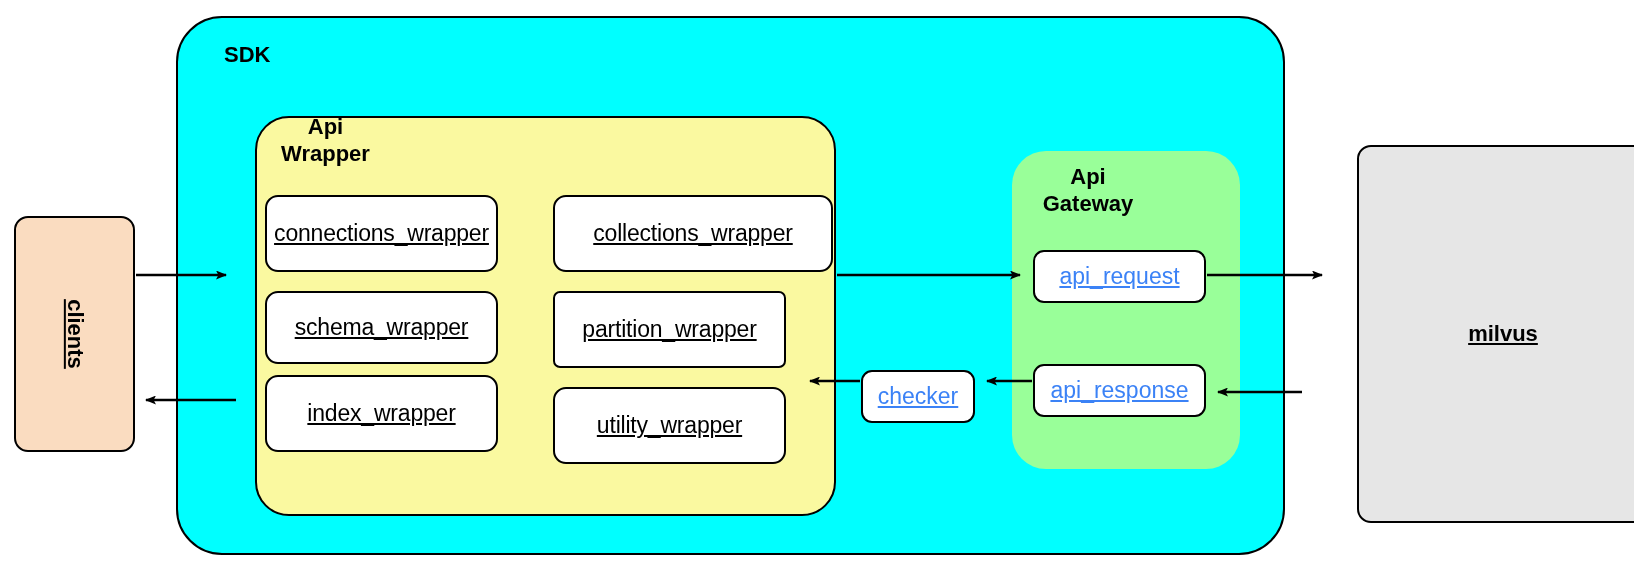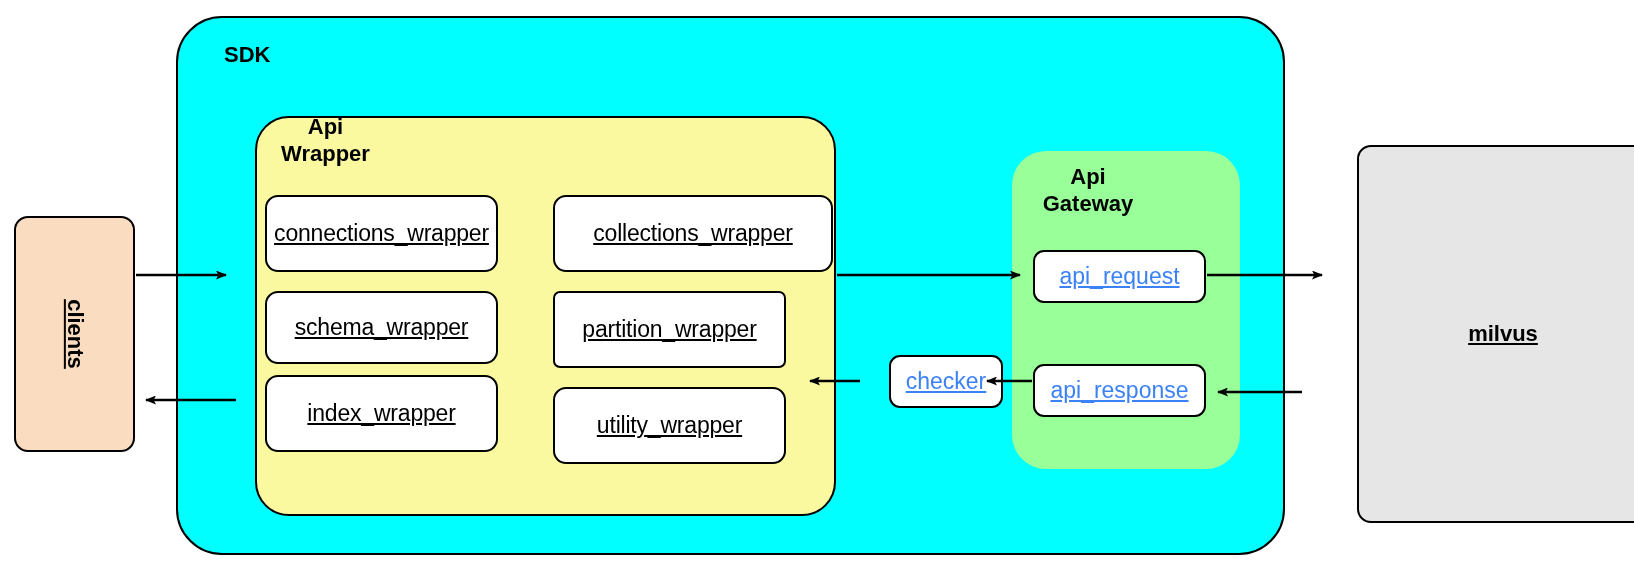--- a/index.html
+++ b/index.html
@@ -129,21 +129,21 @@
     <span>partition_wrapper</span>
   </div>
 
   <div class="box node" style="left:265px; top:375px; width:233px; height:77px;">
     <span>index_wrapper</span>
   </div>
   <div class="box node" style="left:553px; top:387px; width:233px; height:77px;">
     <span>utility_wrapper</span>
   </div>
 
-  <div class="box node-sm" style="left:861px; top:355px; width:114px; height:53px;margin-left:28px;">
+  <div class="box node-sm" style="left:861px; top:370px; width:114px; height:53px;">
     <span>checker</span>
   </div>
 
   <div class="box container-gateway" id="api-gateway-box" style="left:1012px; top:151px; width:228px; height:318px; background:#99FF99;">
   </div>
   <div class="container-title" style="left:1013px; top:164px; width:150px; text-align:center;">Api
 Gateway</div>
 
   <div class="box node-sm" style="left:1033px; top:250px; width:173px; height:53px;">
     <span>api_request</span>

